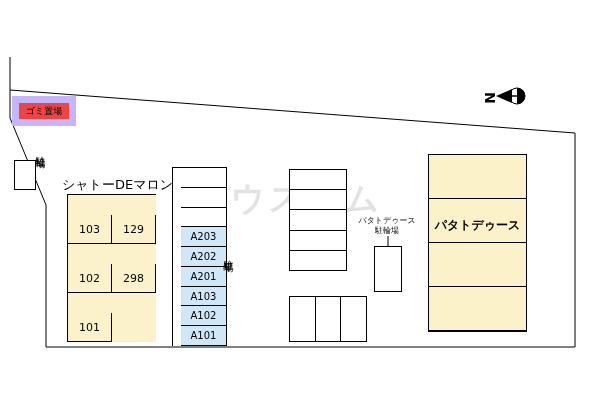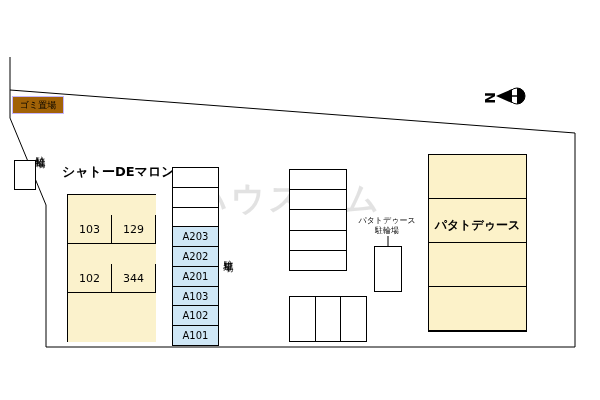--- a/index.html
+++ b/index.html
@@ -10,45 +10,45 @@
   .abs { position:absolute; }
 
   .watermark {
     left:193px; top:176px; font-size:34px; font-weight:bold;
     color:#cccccc; opacity:0.55; letter-spacing:3px; white-space:nowrap;
   }
 
   svg.lines { position:absolute; left:0; top:0; width:600px; height:400px; }
 
   .box-label {
-    border:1px solid #c4b5fd; background:#a16207; font-size:9px;
+    border:7px solid #c4b5fd; background:#ef4444; font-size:9px;
     display:flex; align-items:center; justify-content:center; white-space:nowrap;
   }
   .garbage { left:12px; top:96px; width:50px; height:16px; }
 
   .vtext { writing-mode:vertical-rl; text-orientation:upright; font-size:10px; letter-spacing:1px; }
   .bicycle-label { left:33px; top:148px; }
   .bicycle-box { left:14px; top:160px; width:20px; height:28px; border:1px solid #000; background:#fff; }
 
-  .chateau-name { left:62px; top:163px; font-size:13px; font-weight:bold; white-space:nowrap; }
+  .chateau-name { left:62px; top:176px; font-size:13px; font-weight:normal; white-space:nowrap; }
 
   .grid-chateau {
     left:67px; top:194px; width:88px; height:147px;
     display:grid; grid-template-columns:1fr 1fr; grid-template-rows:1fr 1fr 1fr;
     border-top:1px solid #000; border-left:1px solid #000; background:#fbf2cc;
   }
   .grid-chateau .cell {
     border-right:1px solid #000; border-bottom:1px solid #000;
     display:flex; align-items:center; justify-content:center; font-size:11px;margin-top:20px;
   }
 
   .parking-col {
     left:172px; top:167px; width:46px; height:178px;
     display:flex; flex-direction:column;
-    border-top:1px solid #000; border-left:1px solid #000;
+    border-top:1px solid #000; border-left:1px solid #000;padding-left:8px;
   }
   .parking-col .cell {
     flex:1; border-right:1px solid #000; border-bottom:1px solid #000;
     display:flex; align-items:center; justify-content:center; font-size:10px; background:#fff;
   }
   .parking-col .cell.blue { background:#cfe7f6; }
 
   .parking-lot-label { left:221px; top:252px; }
 
   .stack-mid {
@@ -113,21 +113,22 @@
 
   <div class="abs vtext bicycle-label">駐輪場</div>
   <div class="abs bicycle-box"></div>
 
   <div class="abs chateau-name">シャトーDEマロン</div>
 
   <div class="abs grid-chateau">
     <div class="cell">103</div>
     <div class="cell">129</div>
     <div class="cell">102</div>
-    <div class="cell">344</div>
+    <div class="cell">298</div>
+    <div class="cell">101</div>
   </div>
 
   <div class="abs parking-col">
     <div class="cell"></div>
     <div class="cell"></div>
     <div class="cell"></div>
     <div class="cell blue">A203</div>
     <div class="cell blue">A202</div>
     <div class="cell blue">A201</div>
     <div class="cell blue">A103</div>

